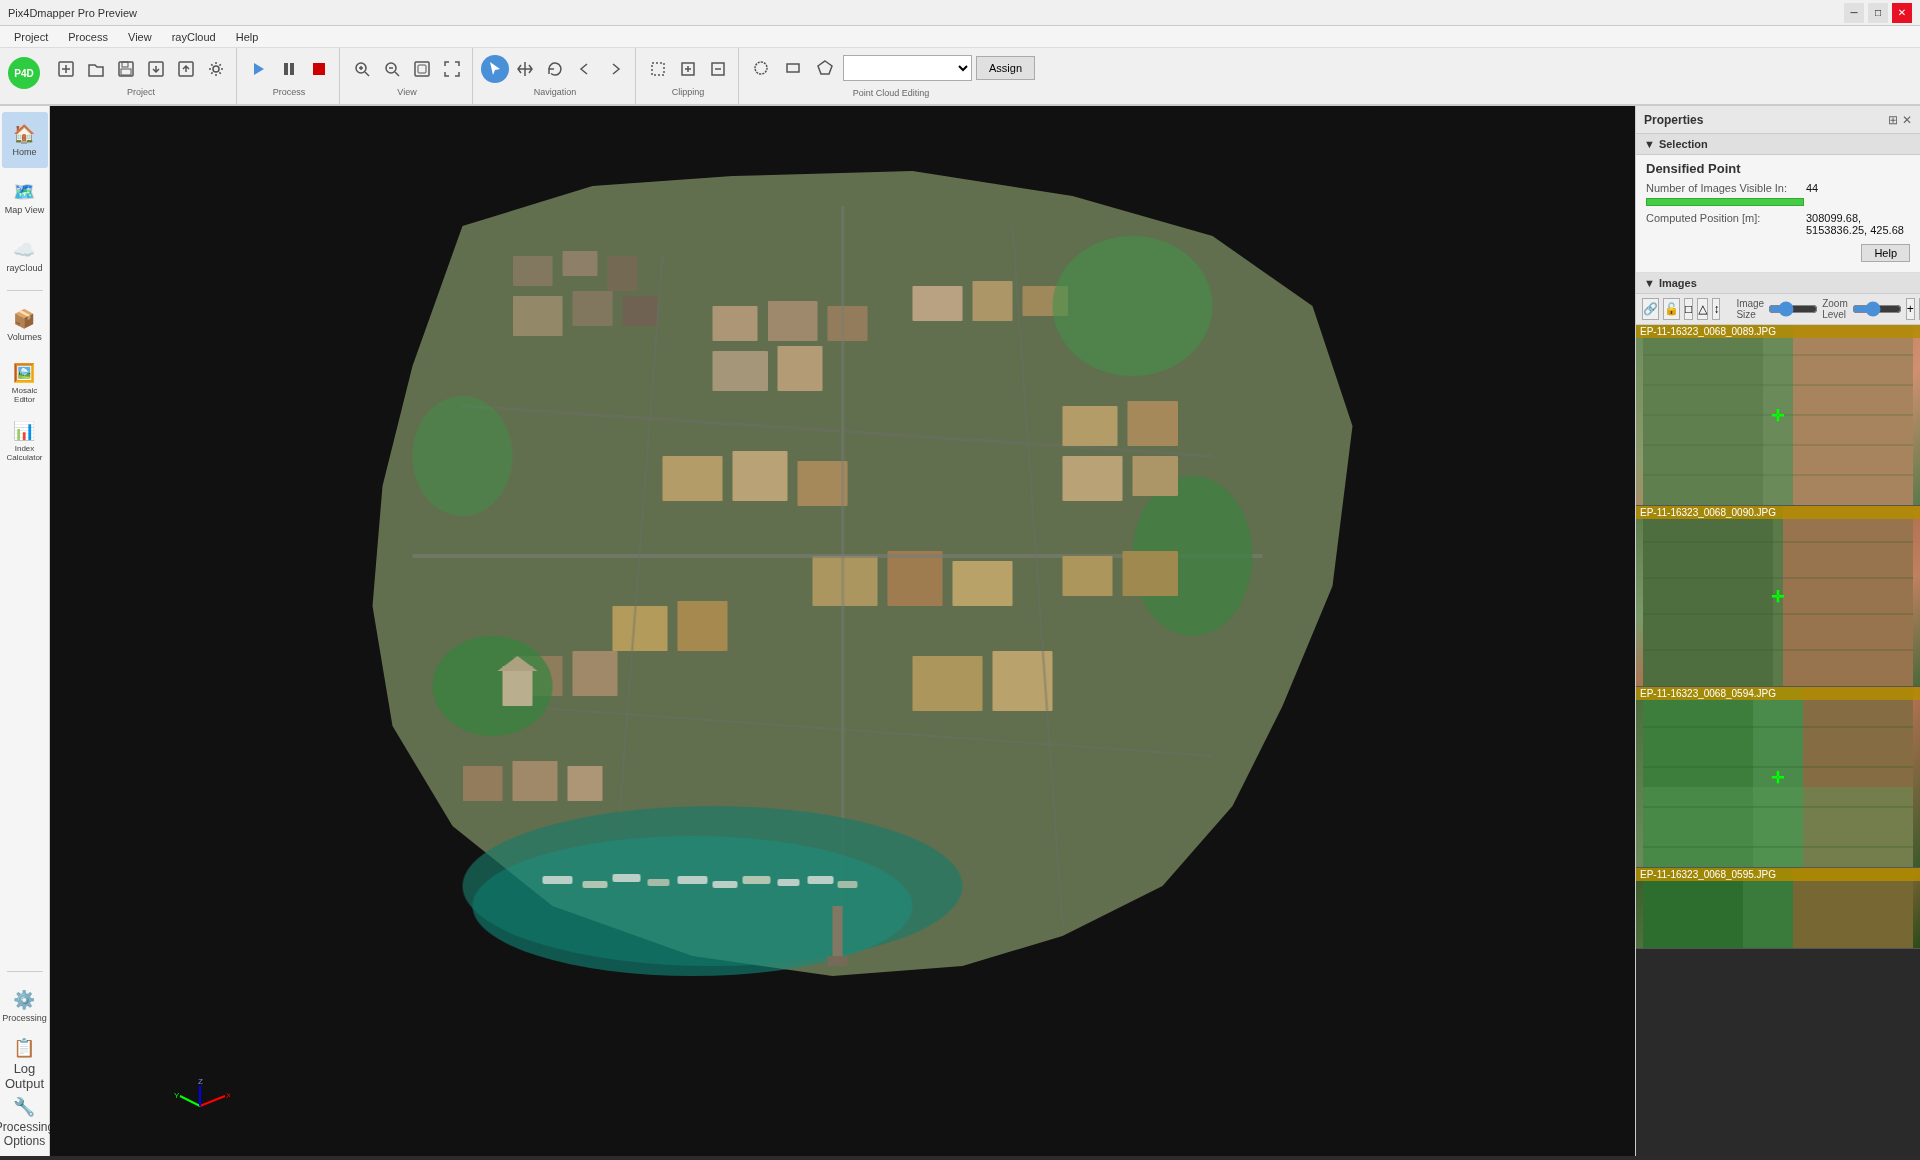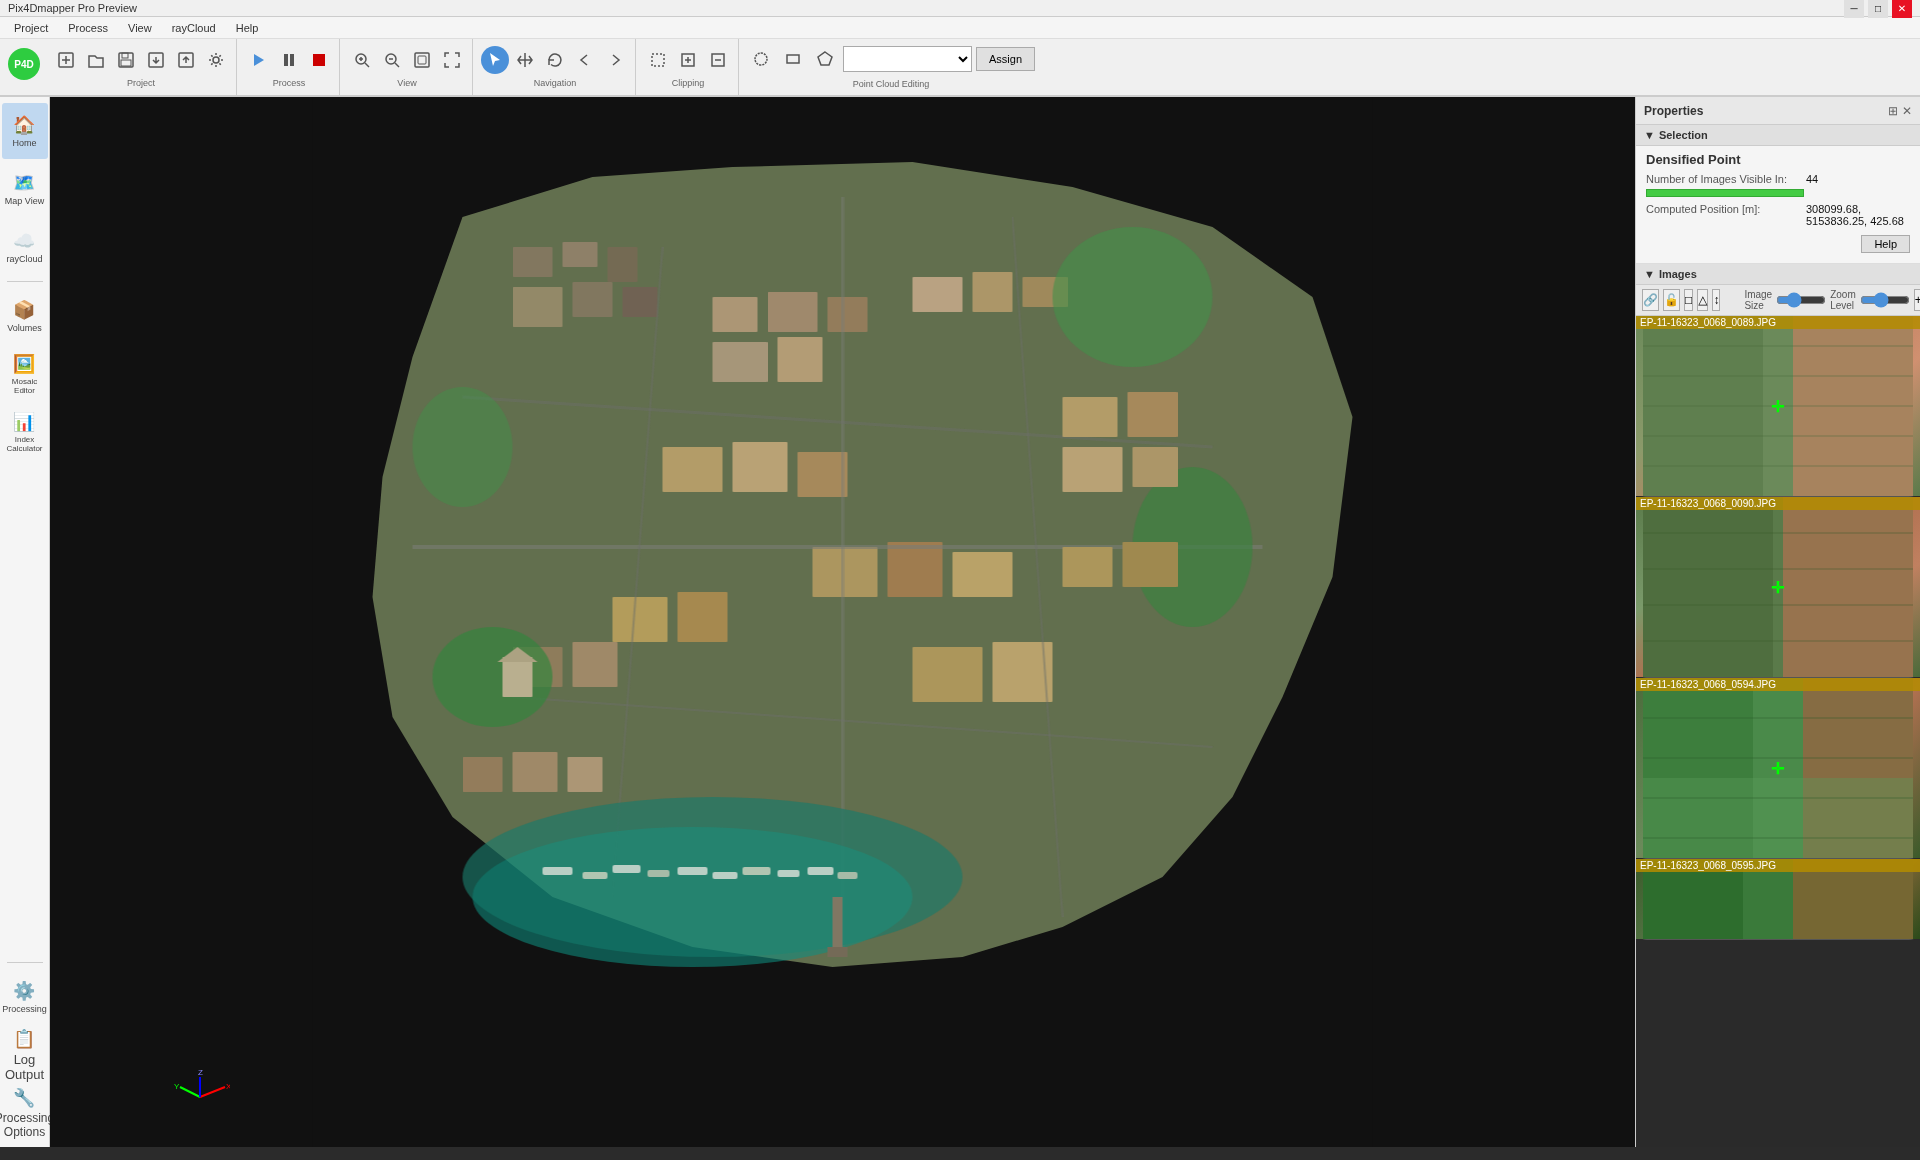--- a/index.html
+++ b/index.html
@@ -1,20 +1,20 @@
 <!DOCTYPE html>
 <html><head>
   <meta charset="utf-8">
   <style>
     * { margin: 0; padding: 0; box-sizing: border-box; }
     body { font-family: 'Segoe UI', Arial, sans-serif; font-size: 11px; background: #2b2b2b; color: #333; overflow: hidden; width: 1920px; height: 1160px; }
 
     
     #titlebar {
-      height: 17px;
+      height: 26px;
       background: #f0f0f0;
       display: flex;
       align-items: center;
       padding: 0 8px;
       border-bottom: 1px solid #ccc;
       justify-content: space-between;
     }
     #titlebar .win-controls { display: flex; gap: 4px; }
     #titlebar .win-btn { width: 20px; height: 20px; border: none; background: #e0e0e0; cursor: pointer; font-size: 10px; display: flex; align-items: center; justify-content: center; }
     #titlebar .win-btn.close { background: #e81123; color: white; }
@@ -232,35 +232,34 @@
       width: 22px;
       height: 22px;
       border: 1px solid #aaa;
       background: #f0f0f0;
       cursor: pointer;
       display: flex;
       align-items: center;
       justify-content: center;
       font-size: 12px;
     }
-    .img-size-label { font-size: 10px; color: #555; margin-left: 20px; }
+    .img-size-label { font-size: 10px; color: #555; margin-left: 12px; }
     .zoom-label { font-size: 10px; color: #555; margin-left: 0; }
     .slider-container { display: flex; align-items: center; gap: 2px; }
     .slider-small { width: 50px; height: 14px; accent-color: #4a90d9; }
 
     .images-list {
       flex: 1;
       overflow-y: auto;
       background: #2a2a2a;
     }
     .img-item {
       border-bottom: 1px solid #555;
       position: relative;
       cursor: pointer;
-      border-radius: 11px;
     }
     .img-item-label {
       background: rgba(180,140,0,0.85);
       color: white;
       font-size: 10px;
       padding: 1px 4px;
       position: absolute;
       top: 0;
       left: 0;
       right: 0;

